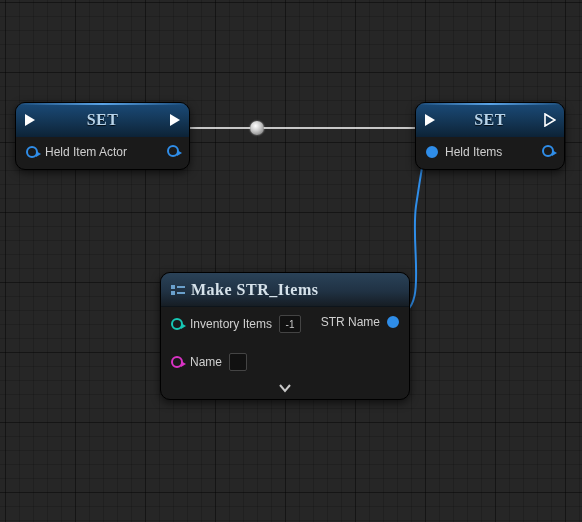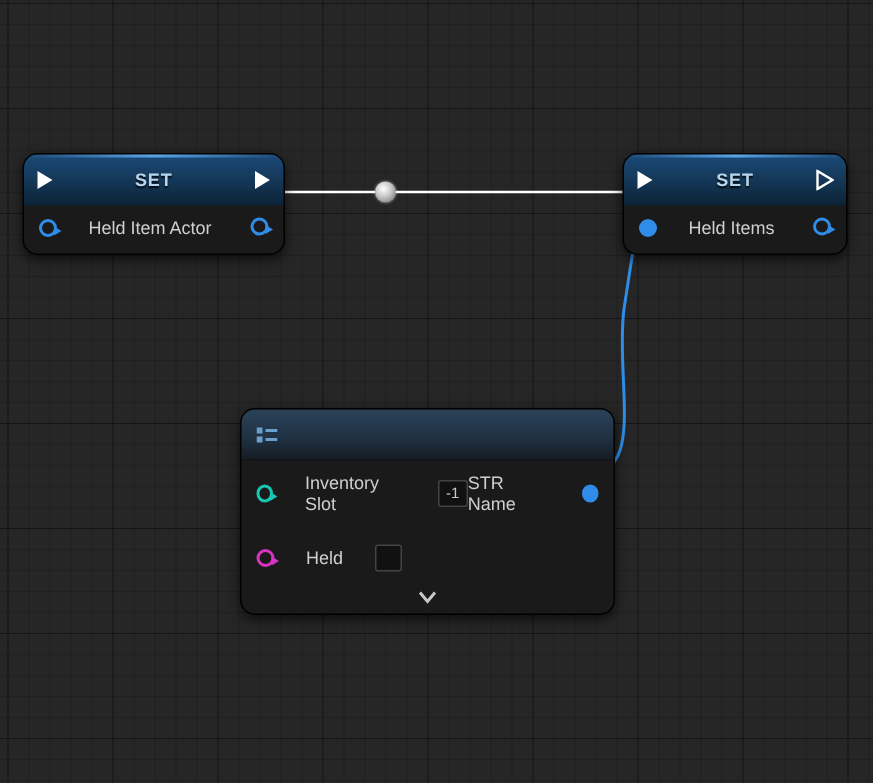--- a/index.html
+++ b/index.html
@@ -27,24 +27,25 @@
   border: 1px solid #000;
   border-radius: 10px;
   box-shadow: 0 3px 8px rgba(0,0,0,0.6);
 }
 .node-header {
   height: 34px;
   border-radius: 9px 9px 0 0;
   display: flex;
   align-items: center;
   justify-content: center;
-  font-size: 12px;
+  font-size: 16px;
   font-weight: bold;
   letter-spacing: 0.5px;
   position: relative;
+  font-family: Liberation Serif, serif;
 }
 .header-blue {
   background: linear-gradient(180deg, #1a4a78 0%, #153a5c 45%, #0d2438 100%);
   border-bottom: 1px solid #0c2238;
   color: #b8d4ea;
   text-shadow: 0 1px 1px rgba(0,0,0,0.8);
 }
 .header-blue .glow {
   position:absolute; left:0; right:0; top:0; height:2px;
   background: linear-gradient(90deg, transparent, #5aa3e6, transparent);
@@ -57,21 +58,21 @@
   justify-content: flex-start;
   padding-left: 10px;
   gap: 6px;
 }
 .node-body {
   padding: 8px 10px 10px 10px;
   display: flex;
   justify-content: space-between;
 }
 .pins { display: flex; flex-direction: column; gap: 10px; }
-.pin-row { display: flex; align-items: center; gap: 21px; font-size: 12px; }
+.pin-row { display: flex; align-items: center; gap: 7px; font-size: 12px; }
 .pin-label { color: #cfcfcf; }
 
 
 .exec-pin {
   width: 12px; height: 14px;
   display: flex; align-items: center; justify-content: center;
 }
 .exec-pin svg { display:block; }
 
 
@@ -203,35 +204,36 @@
 <div class="node" style="left:160px; top:272px; width:250px;">
   <div class="node-header header-struct">
     <span class="struct-icon">
       <svg width="14" height="12">
         <rect x="0" y="1" width="4" height="4" fill="#6aa0cc"></rect>
         <rect x="0" y="7" width="4" height="4" fill="#6aa0cc"></rect>
         <rect x="6" y="2" width="8" height="2" fill="#6aa0cc"></rect>
         <rect x="6" y="8" width="8" height="2" fill="#6aa0cc"></rect>
       </svg>
     </span>
+    <span style="font-weight:bold;">Make STR_Items</span>
   </div>
   <div class="node-body">
     <div class="pins">
       <div class="pin-row">
         <span class="data-pin left pin-cyan">
             <span class="tail"></span>
           </span>
-        <span class="pin-label">Inventory Slot</span>
+        <span class="pin-label">Inventory Items</span>
         <span class="mini-input">-1</span>
       </div>
       <div class="pin-row" style="margin-top:10px;">
         <span class="data-pin left pin-magenta">
             <span class="tail"></span>
           </span>
-        <span class="pin-label">Held</span>
+        <span class="pin-label">Name</span>
         <span class="mini-input empty"></span>
       </div>
     </div>
     <div class="pins" style="align-items:flex-end;">
       <div class="pin-row">
         <span class="pin-label">STR Name</span>
         <span class="data-pin pin-blue filled"></span>
       </div>
     </div>
   </div>

